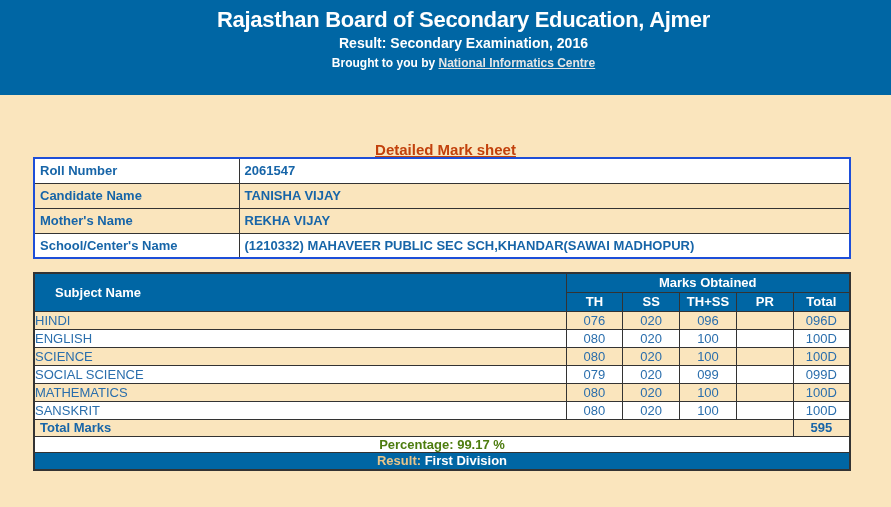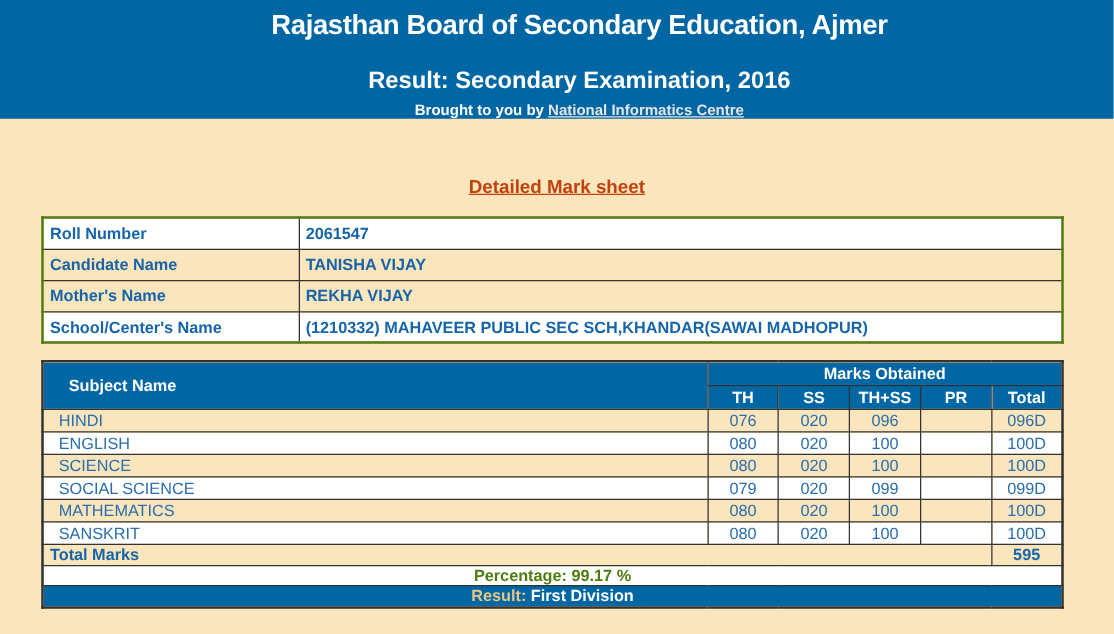--- a/index.html
+++ b/index.html
@@ -17,23 +17,23 @@
     text-align: center;
     padding-top: 7px;
     padding-left: 36px;
   }
   .banner h1 {
     font-size: 22px;
     font-weight: bold;
     letter-spacing: -0.3px;
   }
   .banner .subtitle {
-    font-size: 19px;
-    font-weight: bold;
-    margin-top: 21px;
+    font-size: 14px;
+    font-weight: bold;
+    margin-top: 2px;
   }
   .banner .brought {
     font-size: 12px;
     font-weight: bold;
     margin-top: 5px;
   }
   .banner .brought a {
     color: #e5e5e5;
     text-decoration: underline;
     cursor: pointer;
@@ -58,21 +58,21 @@
     table-layout: fixed;
     width: 818px;
   }
   td, th {
     border: 1px solid #333333;
     font-size: 13px;
     overflow: hidden;
     white-space: nowrap;
   }
   
-  .cand-table { margin-top: 16px; border: 2px solid #4d7c0f; }
+  .cand-table { margin-top: 0; border: 2px solid #1d4ed8; }
   .cand-table td {
     height: 25px;
     color: #1765A8;
     font-weight: bold;
     padding-left: 5px;
   }
   .cand-table .col-label { width: 205px; }
   .row-white { background: #FFFFFF; }
   .row-cream { background: #FAE5BD; }
   
@@ -88,21 +88,21 @@
     padding-left: 20px;
     width: 532px;
   }
   .marks-table td {
     height: 18px;
     color: #2A6EAC;
     text-align: center;
   }
   .marks-table td.subject-cell {
     text-align: left;
-    padding-left: 12px;
+    padding-left: 0;
   }
   .col-th { width: 55px; }
   .col-ss { width: 53px; }
   .col-thss { width: 55px; }
   .col-pr { width: 57px; }
   .col-total { width: 66px; }
   .total-row td { height: 17px; font-weight: bold; color: #1765A8; }
   .total-row .total-label { text-align: left; padding-left: 5px; }
   .pct-row td {
     height: 16px;

